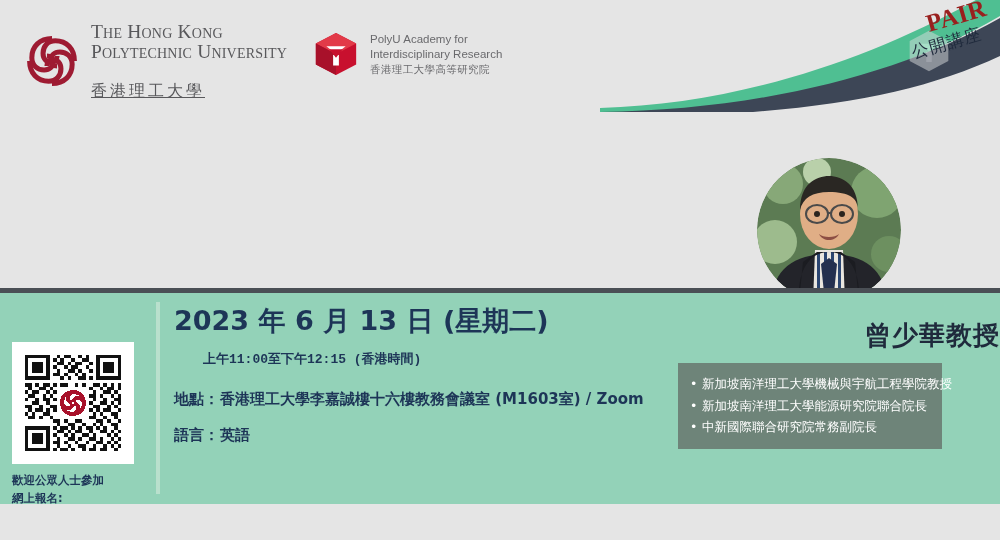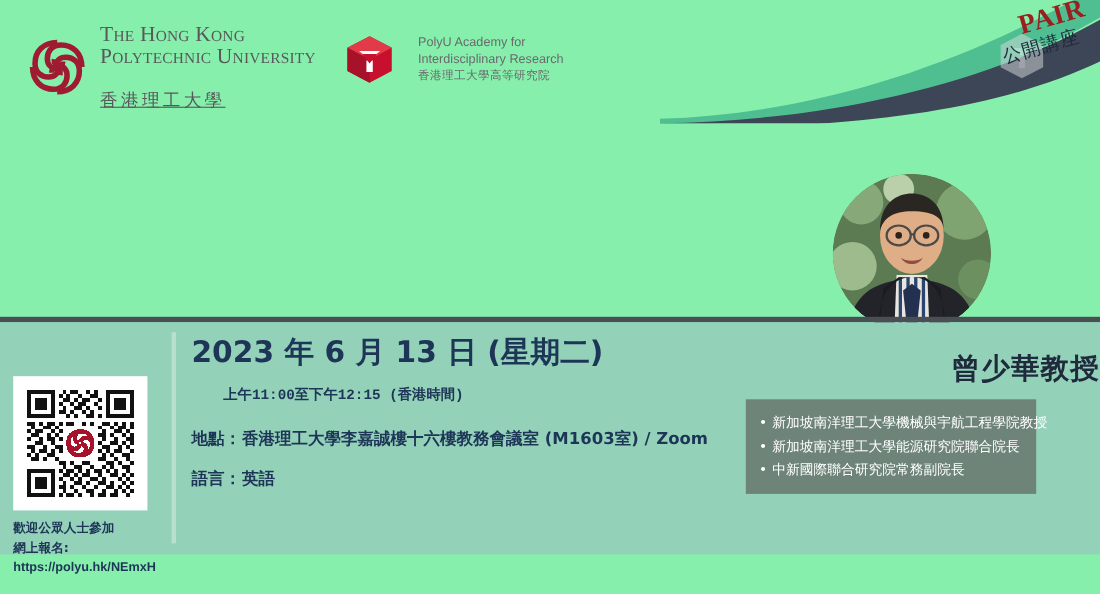--- a/index.html
+++ b/index.html
@@ -1,32 +1,32 @@
 <!DOCTYPE html>
 <html><head>
 <meta charset="utf-8">
 <style>
   html,body{margin:0;padding:0;background:#fff;}
   body{width:1000px;height:540px;font-family:"Liberation Sans","DejaVu Sans",sans-serif;overflow:hidden;}
-  .poster{position:relative;width:1000px;height:540px;background:#86efac;overflow:hidden;}
+  .poster{position:relative;width:1000px;height:540px;background:#e5e5e5;overflow:hidden;}
 
   
   .swoosh-wrap{position:absolute;left:0;top:0;width:1000px;height:112px;overflow:hidden;pointer-events:none;}
 
   
   .logo-polyu{position:absolute;left:24px;top:22px;display:flex;align-items:center;gap:11px;}
   .logo-polyu .knot{width:56px;height:56px;}
   .logo-polyu .txt{line-height:1.04;}
   .logo-polyu .l1,.logo-polyu .l2{font-family:"Liberation Serif","DejaVu Serif",serif;color:#58585b;font-size:19.5px;letter-spacing:.2px;white-space:nowrap;}
   .logo-polyu .l1{font-variant:small-caps;}
   .logo-polyu .l2{font-variant:small-caps;}
   .logo-polyu .l3{font-family:"DejaVu Sans",sans-serif;color:#58585b;font-size:16px;letter-spacing:3px;margin-top:20px;white-space:nowrap;text-decoration:underline;}
 
   
-  .logo-pair{position:absolute;left:312px;top:30px;display:flex;align-items:center;gap:20px;}
+  .logo-pair{position:absolute;left:312px;top:30px;display:flex;align-items:center;gap:10px;}
   .logo-pair .cube{width:48px;height:48px;}
   .logo-pair .txt{line-height:1.28;}
   .logo-pair .e1,.logo-pair .e2{font-family:"Liberation Sans",sans-serif;color:#6a6a6d;font-size:11.5px;white-space:nowrap;}
   .logo-pair .c1{font-family:"DejaVu Sans",sans-serif;color:#6a6a6d;font-size:10.5px;letter-spacing:.4px;white-space:nowrap;margin-top:1px;}
 
   
   .badge{position:absolute;left:900px;top:14px;width:100px;height:64px;}
   .badge .mark{position:absolute;left:6px;top:14px;width:46px;height:46px;opacity:.5;}
   .badge .rot{position:absolute;left:2px;top:4px;transform:rotate(-16deg);transform-origin:left top;}
   .badge .pair{font-family:"Liberation Serif","DejaVu Serif",serif;font-weight:bold;font-size:25px;color:#99201e;letter-spacing:.5px;line-height:1;margin-left:22px;}
@@ -364,21 +364,20 @@
           <path d="M14.5 11.5 C12.6 11.5 11.5 12.6 11.5 14.2 C11.5 15.3 12.2 15.9 13.1 15.9 C13.9 15.9 14.3 15.4 14.3 14.8"></path>
           <path d="M17.5 14.5 C17.5 12.6 16.4 11.5 14.8 11.5 C13.7 11.5 13.1 12.2 13.1 13.1 C13.1 13.9 13.6 14.3 14.2 14.3"></path>
           <path d="M14.5 17.5 C16.4 17.5 17.5 16.4 17.5 14.8 C17.5 13.7 16.8 13.1 15.9 13.1 C15.1 13.1 14.7 13.6 14.7 14.2"></path>
           <path d="M11.5 14.5 C11.5 16.4 12.6 17.5 14.2 17.5 C15.3 17.5 15.9 16.8 15.9 15.9 C15.9 15.1 15.4 14.7 14.8 14.7"></path>
         </g>
       </svg>
     </div>
     <div class="qrtext">
       <div>歡迎公眾人士參加</div>
       <div>網上報名:</div>
-      <div class="url">https://polyu.hk/NEmxH</div>
     </div>
   </div>
 
   <div class="details">
     <div class="d-date">2023 年 6 月 13 日 (星期二)</div>
     <div class="d-time">上午11:00至下午12:15 (香港時間)</div>
     <div class="d-row venue">
       <span class="lbl">地點：</span>
       <span>香港理工大學李嘉誠樓十六樓教務會議室 (M1603室) / Zoom</span>
     </div>

